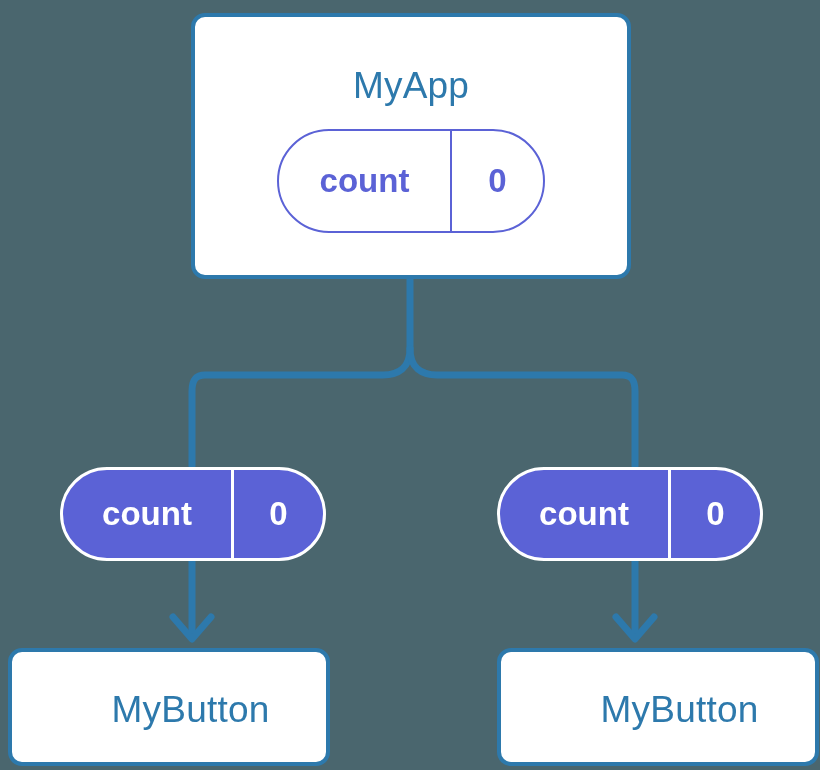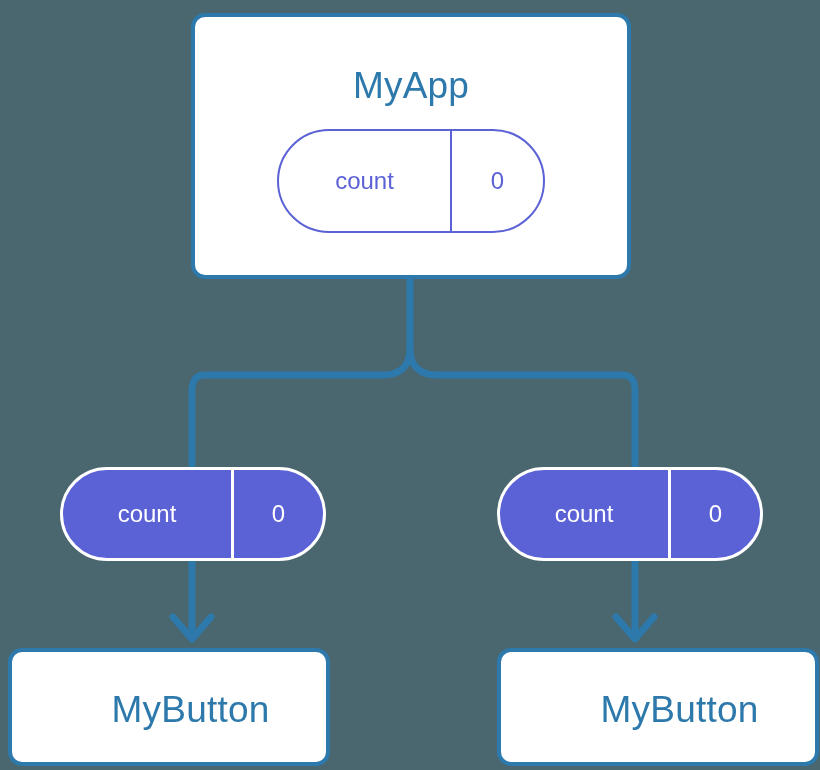--- a/index.html
+++ b/index.html
@@ -82,22 +82,22 @@
     display: flex;
     align-items: stretch;
     border-radius: 999px;
     z-index: 4;
     overflow: hidden;
   }
   .pill .cell {
     display: flex;
     align-items: center;
     justify-content: center;
-    font-size: 24px;
-    font-weight: 400;
+    font-size: 33px;
+    font-weight: 700;
     white-space: nowrap;
     box-sizing: border-box;
   }
   .pill .cell-key { flex: 0 0 auto; }
   .pill .cell-val { flex: 1 1 auto; }
 
   
   .pill-outline {
     left: 277px;
     top: 129px;

